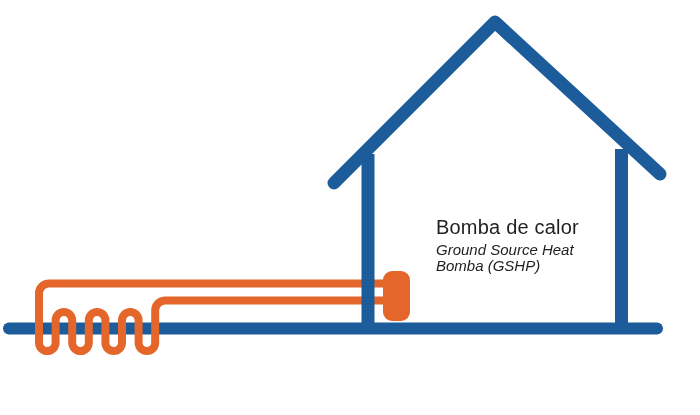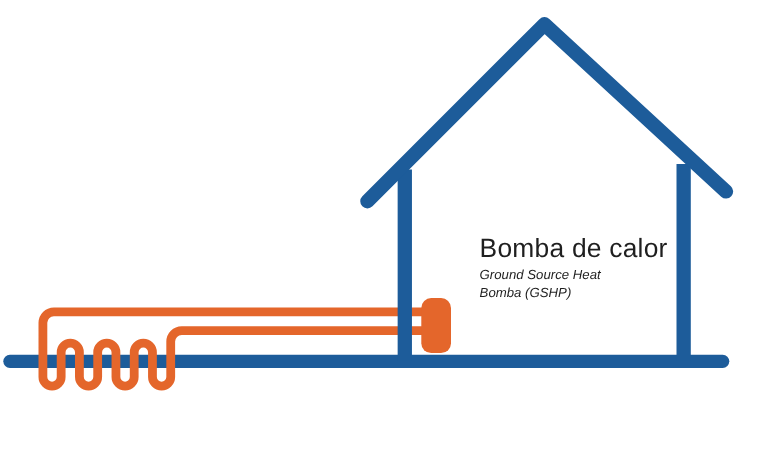--- a/index.html
+++ b/index.html
@@ -20,28 +20,28 @@
     left: 0;
     top: 0;
   }
   .label {
     position: absolute;
     left: 436px;
     top: 214px;
     width: 180px;
   }
   .label .title {
-    font-size: 24px;
+    font-size: 20px;
     line-height: 26px;
     font-weight: 400;
     letter-spacing: 0.2px;
   }
   .label .subtitle {
     margin-top: 2px;
-    font-size: 12px;
+    font-size: 15px;
     line-height: 16px;
     font-style: italic;
   }
 </style>
 </head>
 <body>
 
 <div class="canvas">
 
   <svg class="diagram-svg" width="700" height="415" viewBox="0 0 700 415">

